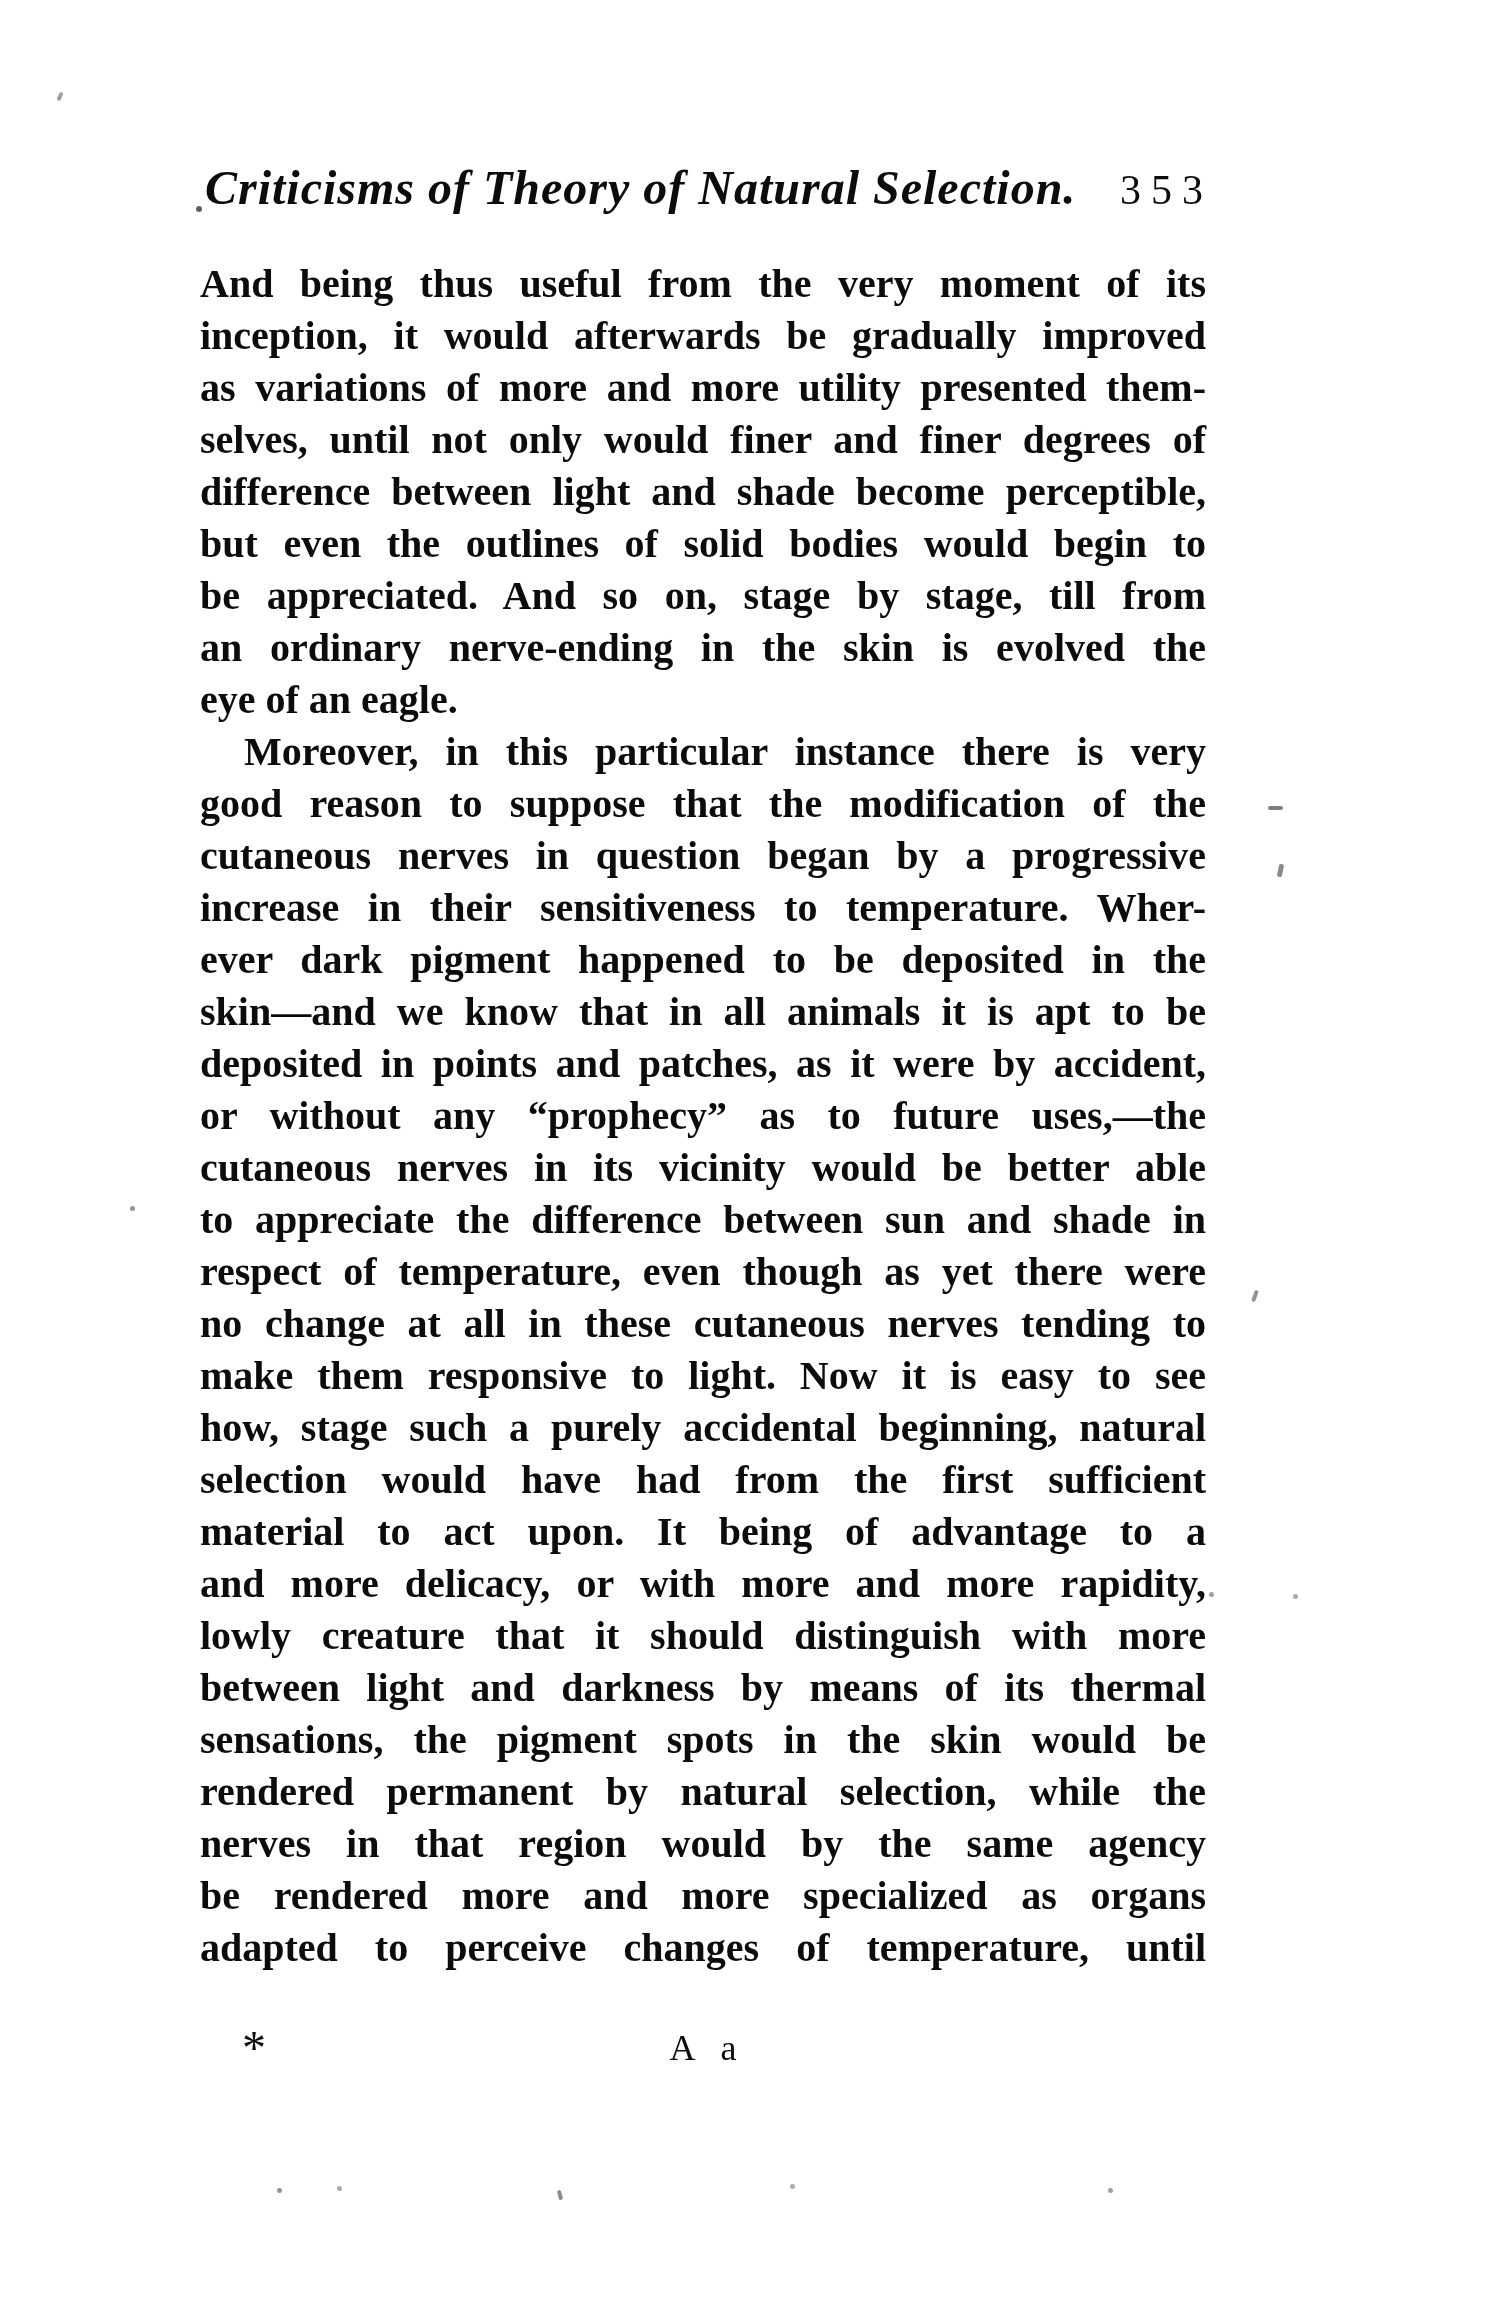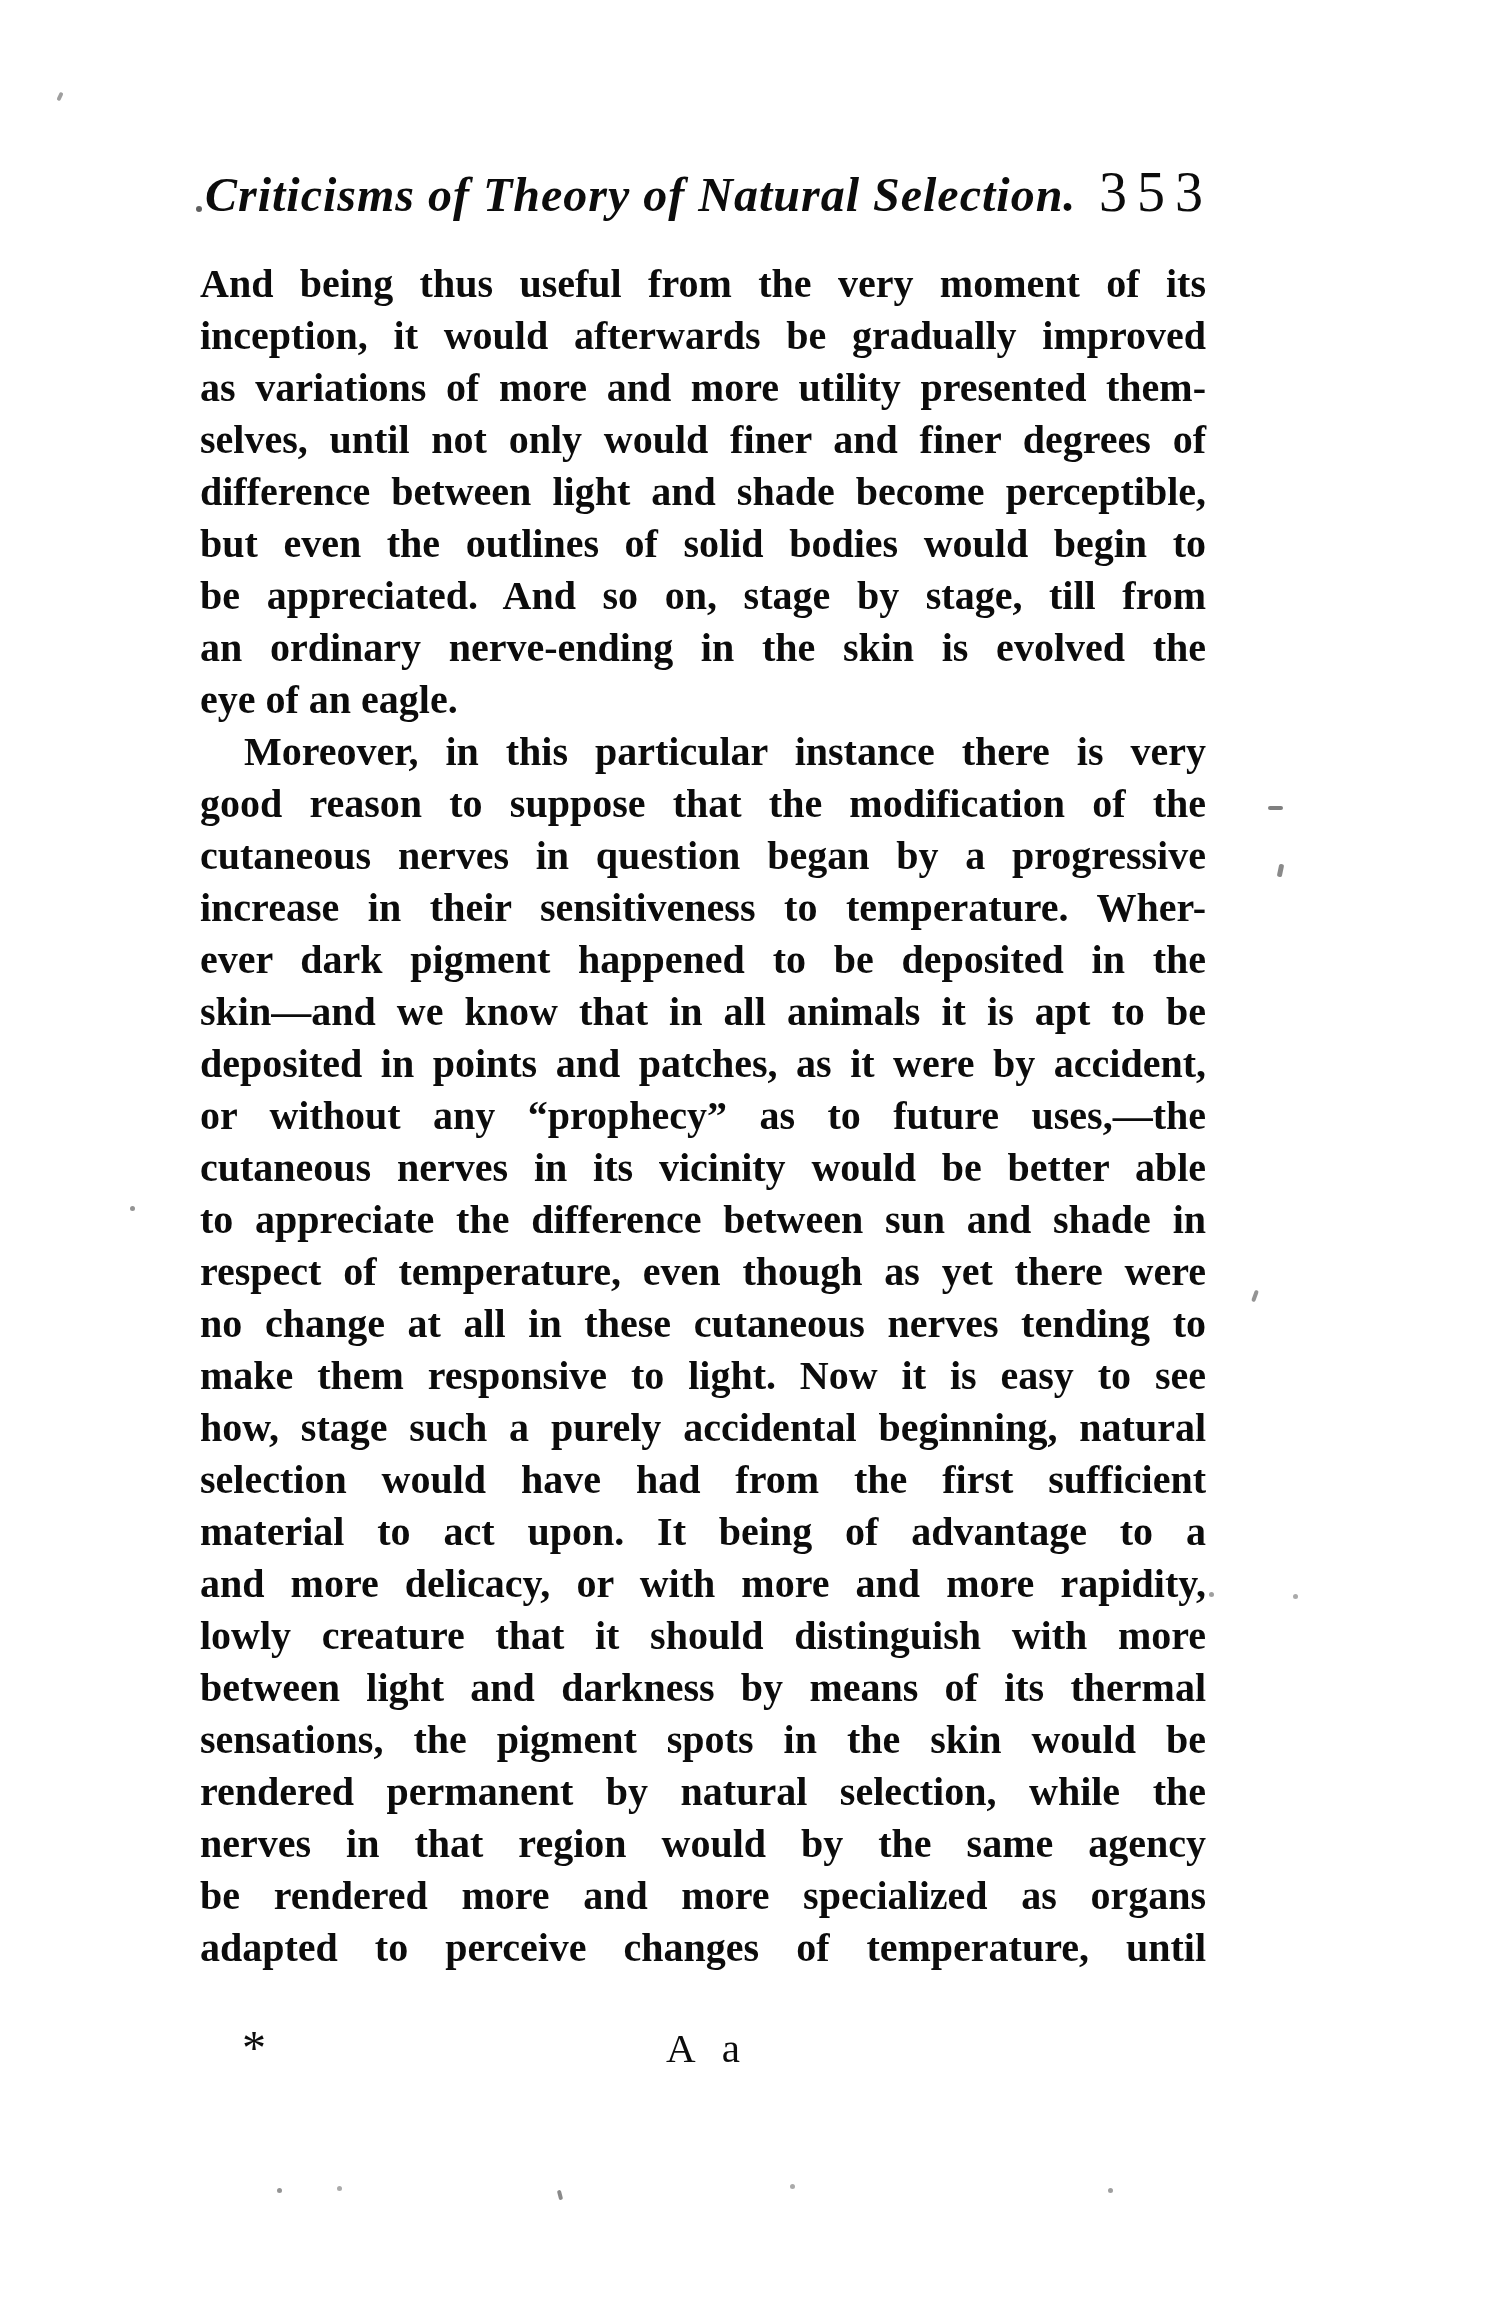--- a/index.html
+++ b/index.html
@@ -13,21 +13,21 @@
   }
   .running-header{
     position:absolute;top:160px;left:205px;width:1008px;
     display:flex;justify-content:space-between;align-items:baseline;
   }
   .running-header .title{
     font-style:italic;font-size:48px;font-weight:600;
     white-space:nowrap;letter-spacing:1px;
   }
   .running-header .pagenum{
-    font-size:56px;letter-spacing:10px;white-space:nowrap;
+    font-size:42px;letter-spacing:10px;white-space:nowrap;
   }
   .body-text{
     position:absolute;top:258px;left:200px;width:1006px;
     font-size:40px;line-height:52px;
   }
   .para{margin:0;}
   .line{
     text-align:justify;
     text-align-last:justify;
     hyphens:none;
@@ -37,21 +37,21 @@
   .para.indent .line:first-child{text-indent:44px;}
   .page-footer{
     position:absolute;top:2022px;left:200px;width:1006px;height:70px;
   }
   .footnote-asterisk{
     position:absolute;left:42px;top:0;
     font-size:48px;line-height:52px;
   }
   .printer-signature{
     display:block;text-align:center;
-    font-size:41px;line-height:52px;word-spacing:18px;
+    font-size:36px;line-height:52px;word-spacing:18px;
   }
   
   .speck{position:absolute;background:#2a2a2a;border-radius:50%;}
   .s1{left:196px;top:206px;width:6px;height:6px;opacity:.75;}
   .s2{left:58px;top:92px;width:4px;height:9px;opacity:.45;transform:rotate(25deg);border-radius:2px;}
   .s3{left:1268px;top:806px;width:15px;height:4px;opacity:.6;border-radius:2px;}
   .s4{left:1278px;top:864px;width:5px;height:13px;opacity:.55;border-radius:2px;transform:rotate(12deg);}
   .s5{left:130px;top:1206px;width:5px;height:5px;opacity:.5;}
   .s6{left:1253px;top:1290px;width:4px;height:12px;opacity:.5;transform:rotate(20deg);border-radius:2px;}
   .s7{left:1209px;top:1592px;width:5px;height:5px;opacity:.45;}

